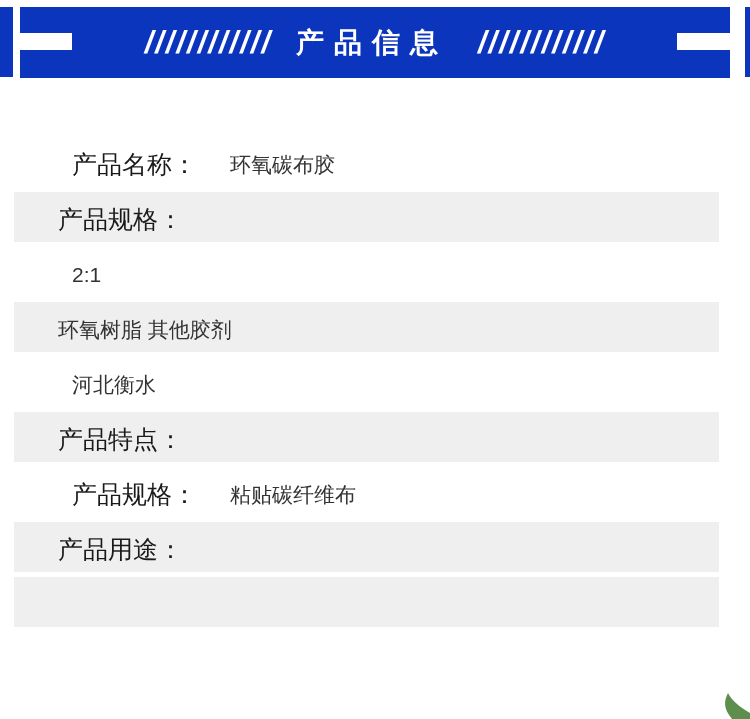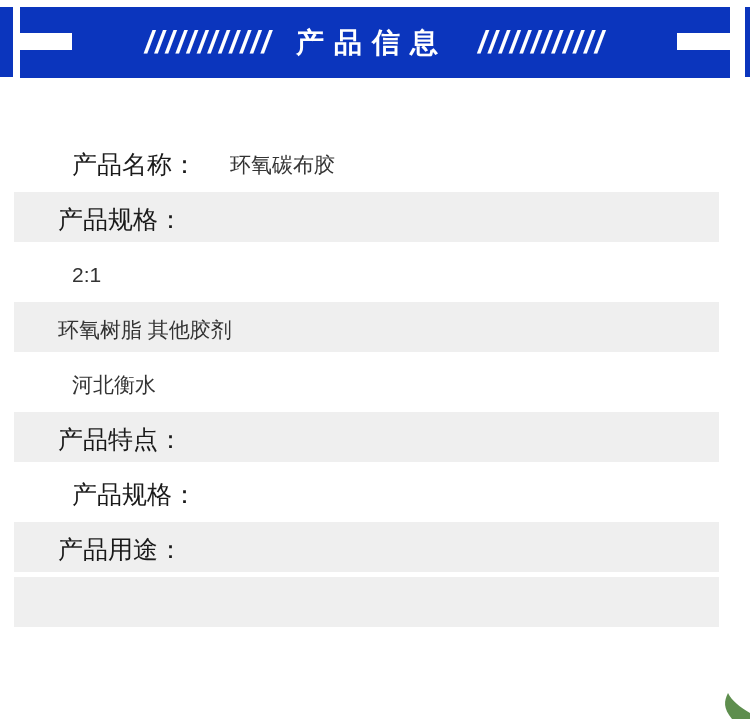--- a/index.html
+++ b/index.html
@@ -79,20 +79,21 @@
     <div class="row-value">环氧树脂 其他胶剂</div>
   </div>
   <div class="row">
     <div class="row-value">河北衡水</div>
   </div>
   <div class="row gray">
     <div class="row-label">产品特点：</div>
   </div>
   <div class="row">
     <div class="row-label">产品规格：</div>
+    <div class="row-value">粘贴碳纤维布</div>
   </div>
   <div class="row gray wrap">
     <div class="row-label">产品用途：</div>
   </div>
   <div class="empty-band"></div>
 </div>
 
 <svg class="leaf" viewBox="0 0 40 26" xmlns="http://www.w3.org/2000/svg">
   <path d="M18,0 C14,8 13,15 22,26 L40,26 L40,20 C30,14 22,8 18,0 Z" fill="#5e8e4e"></path>
 </svg>

